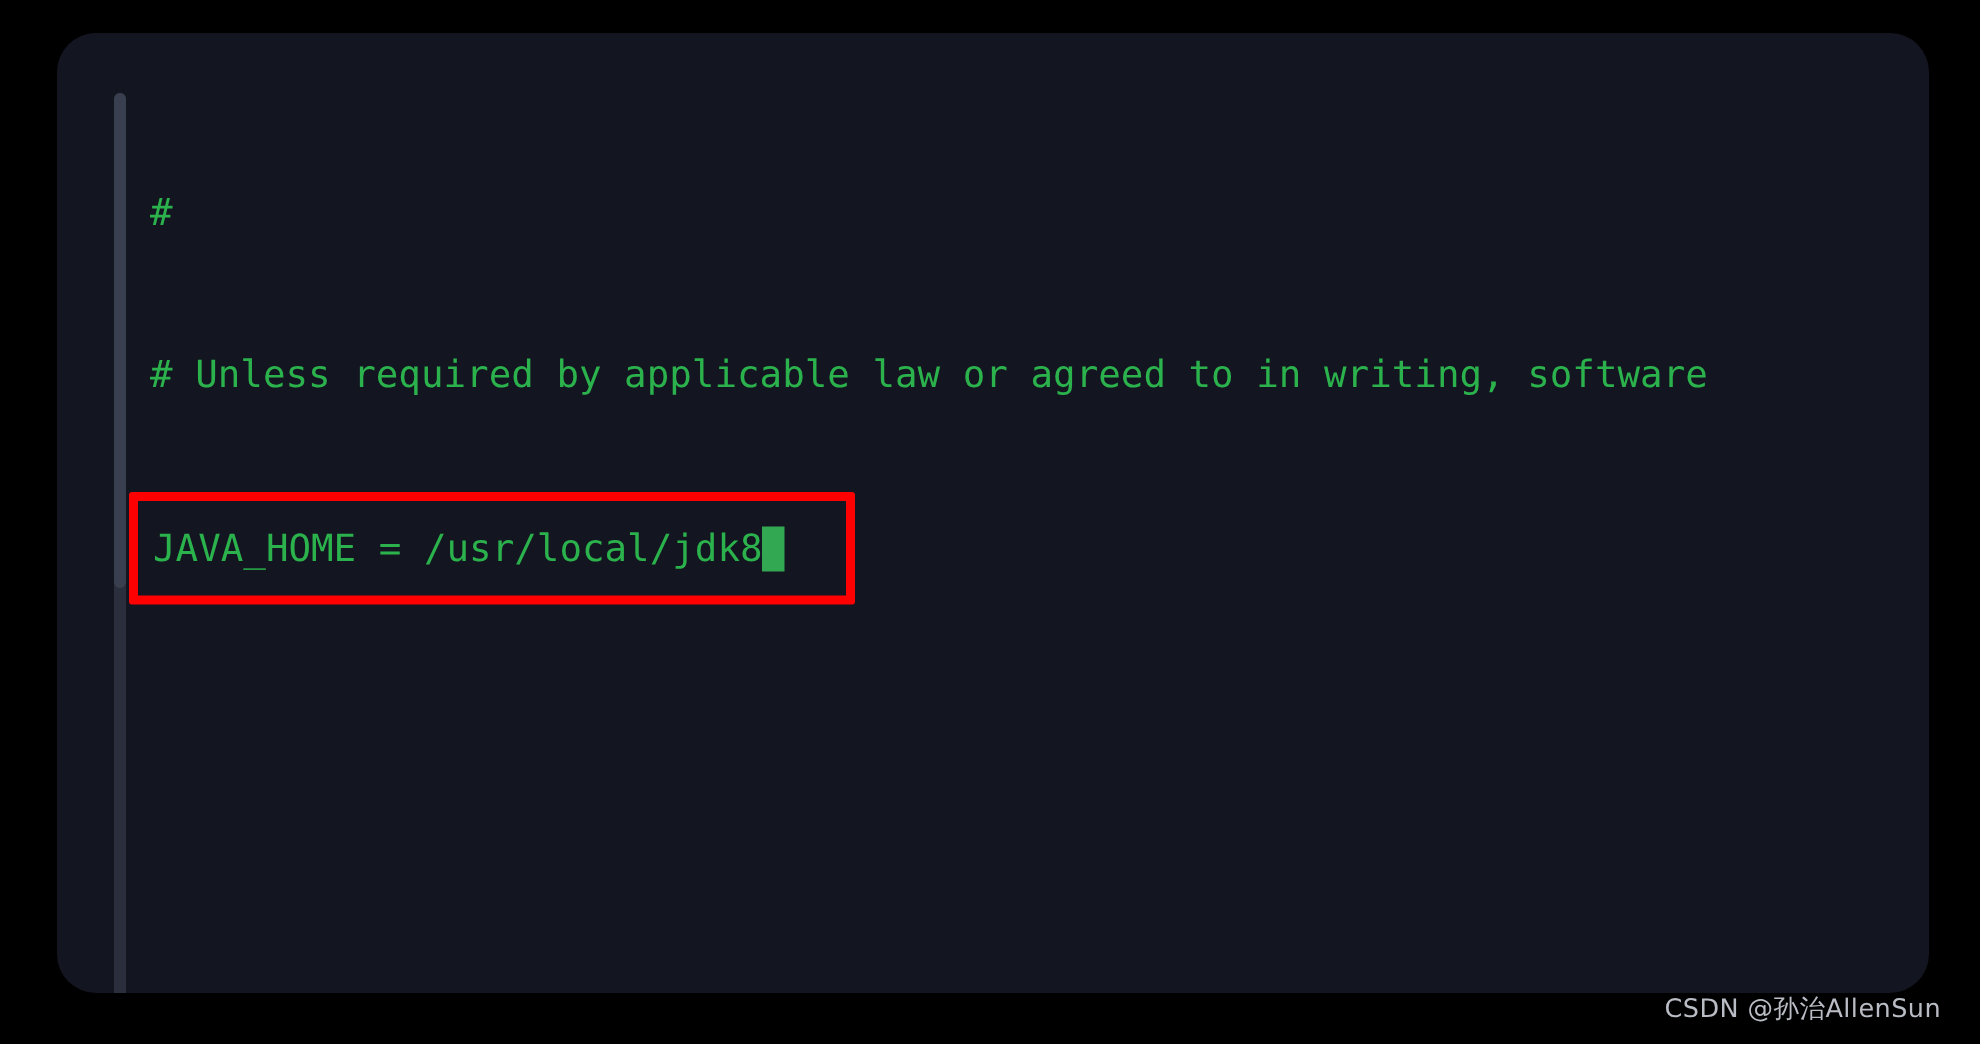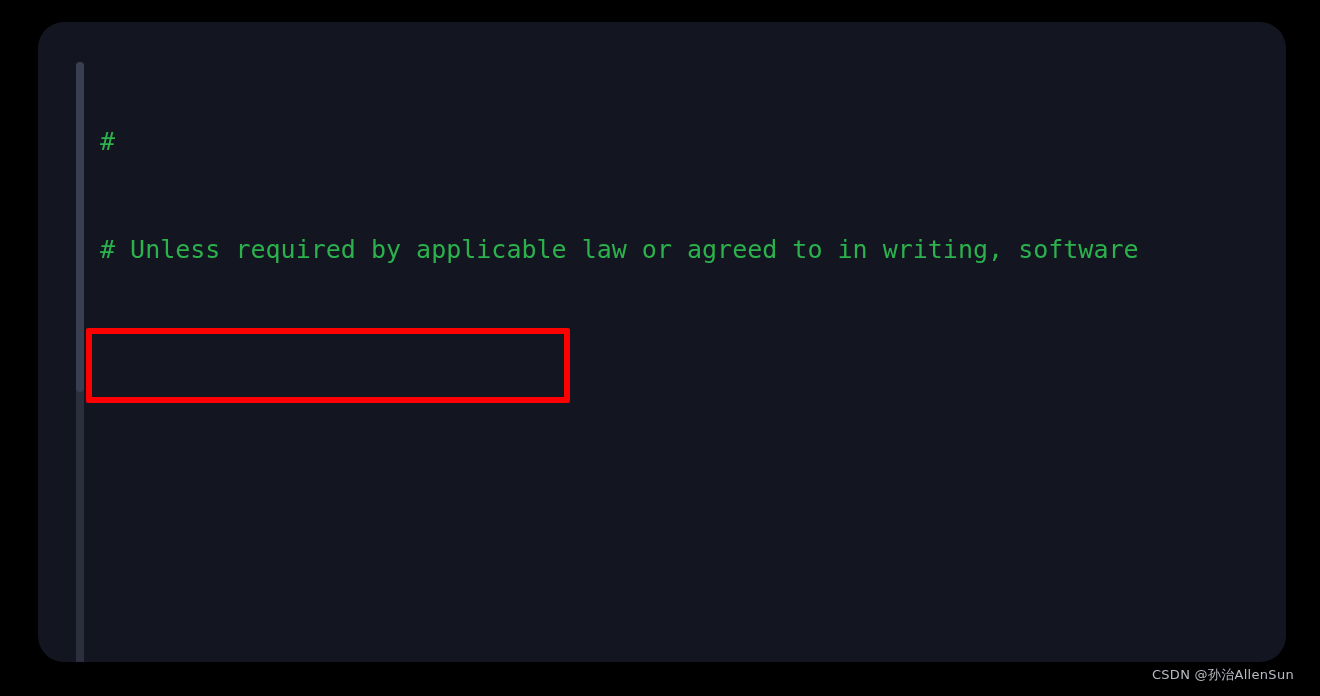--- a/index.html
+++ b/index.html
@@ -105,21 +105,21 @@
     vertical-align: middle;
     margin-left: 0px;
   }
 
   
   #watermark {
     position: absolute;
     right: 26px;
     bottom: 12px;
     font-family: "DejaVu Sans", sans-serif;
-    font-size: 13px;
+    font-size: 17px;
     color: #b9bcc4;
     letter-spacing: 0.3px;
     white-space: nowrap;
   }
 </style>
 </head>
 <body>
 
 <div id="screen">
 
@@ -138,20 +138,23 @@
       
       
       
       
       
       
       
       
     </div>
 
+    <div id="edited-line">
+      <span>JAVA_HOME = /usr/local/jdk8</span><span id="cursor-block"></span>
+    </div>
 
     <div id="highlight-box"></div>
 
   </div>
 
   <div id="watermark">CSDN @孙治AllenSun</div>
 
 </div>
 
 </body></html>

